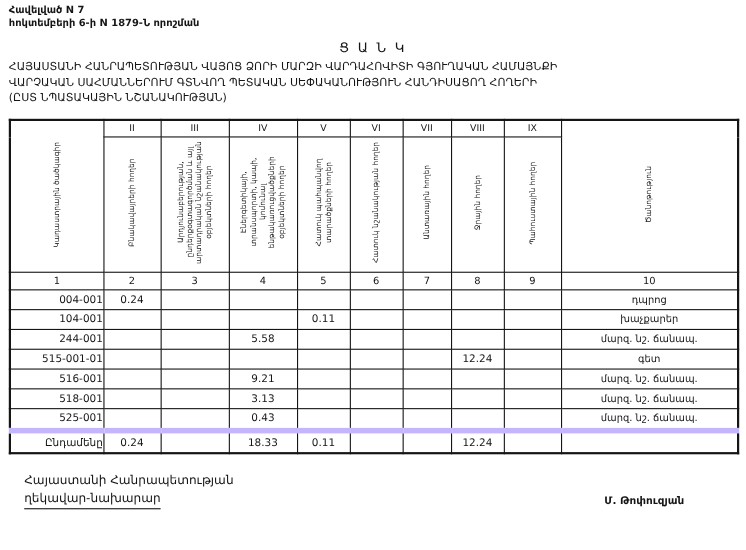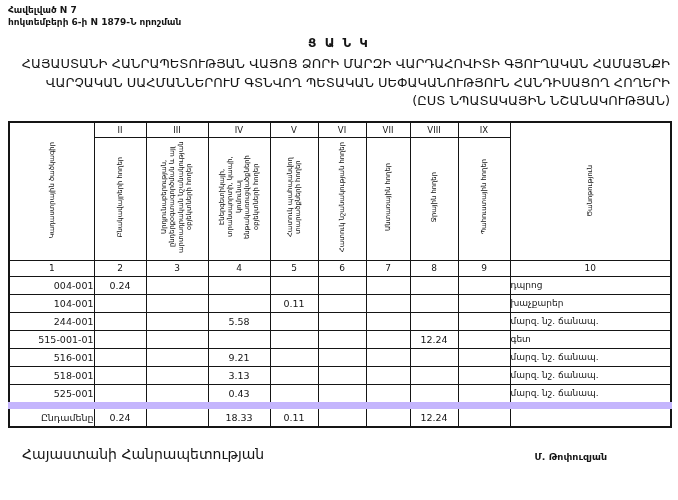--- a/index.html
+++ b/index.html
@@ -16,28 +16,28 @@
     text-align:left;
     font-size:9px;
     font-weight:bold;
     line-height:1.3;
     padding-right:10px;
   }
 
   .title {
     text-align:center;
     font-size:12px;
-    font-weight:bold;
+    font-weight:normal;
     letter-spacing:2px;
     margin-top:8px;
   }
 
   .heading {
-    text-align:right;
-    font-size:13px;
+    text-align:left;
+    font-size:10px;
     line-height:1.4;
     margin-top:5px;
   }
 
   table.land {
     border-collapse:collapse;
     table-layout:fixed;
     width:662px;
     margin:11px auto 16px auto;
     border:2px solid #151515;
@@ -57,40 +57,40 @@
     transform:rotate(180deg);
     font-size:6.8px;
     line-height:1.25;
     max-height:112px;
     white-space:normal;
   }
   .r-index td { height:15px; font-size:9px; text-align:center; }
   tbody td { height:17px; font-size:9.5px; }
   .c-code { text-align:right; padding-left:5px; }
   .c-val  { text-align:center; }
-  .c-note { text-align:left; padding-left:66px; font-size:9px; }
-  tr.total td { border-top:7px solid #c4b5fd; }
+  .c-note { text-align:center; padding-left:66px; font-size:9px; }
+  tr.total td { border-top:5px solid #c4b5fd; }
 
   .footer {
     display:flex;
     justify-content:space-between;
     align-items:flex-end;
     margin-top:16px;
     padding:0 14px 0 14px;
   }
-  .footer-left { font-size:14px; line-height:1.45; }
+  .footer-left { font-size:11px; line-height:1.45; }
   .footer-left .underlined {
     display:inline-block;
     border-bottom:1px solid #151515;
     padding-bottom:1px;
   }
   .signature {
     font-size:9.5px;
     font-weight:bold;
-    margin-right:49px;
+    margin-right:34px;
     padding-bottom:2px;
   }
 </style>
 </head>
 <body>
 
 <div class="page">
 
   <div class="appendix">
     <div>Հավելված N 7</div>
@@ -250,17 +250,18 @@
           <td class="c-val">12.24</td>
           <td class="c-val"></td>
           <td class="c-note"></td>
         </tr>
       </tbody>
   </table>
 
   <div class="footer">
     <div class="footer-left">
       <div>Հայաստանի Հանրապետության</div>
+      <div><span class="underlined">ղեկավար-նախարար</span></div>
     </div>
     <div class="signature">Մ. Թոփուզյան</div>
   </div>
 
 </div>
 
 </body></html>

